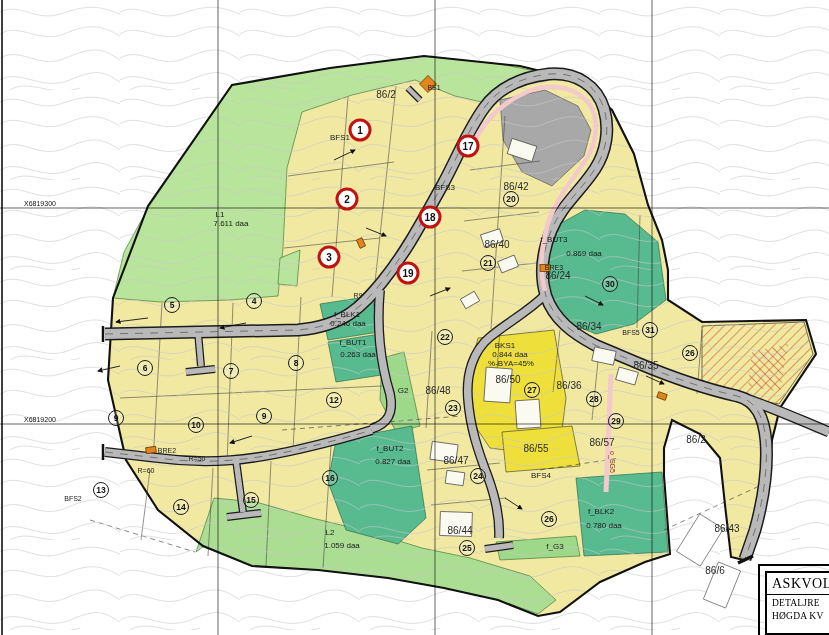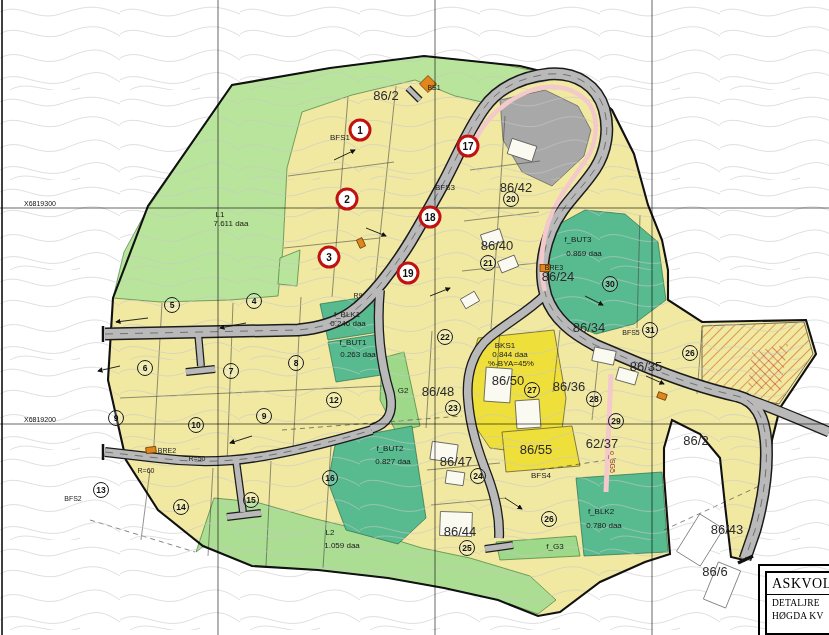--- a/index.html
+++ b/index.html
@@ -1,21 +1,21 @@
 <!DOCTYPE html>
 <html><head>
 <meta charset="utf-8">
 <style>
   html,body{margin:0;padding:0;background:#fff;}
   #stage{position:relative;width:829px;height:635px;overflow:hidden;background:#fff;
          font-family:"Liberation Sans",sans-serif;}
   #mapsvg{position:absolute;left:0;top:0;}
   .lbl{position:absolute;transform:translate(-50%,-50%);font:8px "Liberation Sans",sans-serif;
        color:#1a1a1a;white-space:nowrap;pointer-events:none;line-height:1;}
-  .lbl.gnr{font-size:13px;color:#2b2b2b;}
+  .lbl.gnr{font-size:10px;color:#2b2b2b;}
   .lbl.tiny{font-size:7px;}
   .lbl.vert{transform:translate(-50%,-50%) rotate(90deg);color:#8a2a2a;font-size:7px;}
   .lbl.coord{font-size:7px;transform:translate(0,-50%);color:#111;}
   .circ{position:absolute;transform:translate(-50%,-50%);width:16px;height:16px;
         border:1.3px solid #1a1a1a;border-radius:50%;display:flex;align-items:center;
         justify-content:center;font:600 8.5px "Liberation Sans",sans-serif;color:#111;
         background:rgba(255,255,255,.18);box-sizing:border-box;}
   .circ.red{width:23px;height:23px;border:3.6px solid #c11212;background:#fff;
             font:bold 10px "Liberation Sans",sans-serif;}
   #titleblock{position:absolute;left:765px;top:571px;width:70px;height:64px;background:#fff;
@@ -251,21 +251,21 @@
 </svg>
 
 <div class="lbl gnr" style="left:386px;top:95px">86/2</div>
 <div class="lbl tiny" style="left:434px;top:87px">BE1</div>
 <div class="lbl" style="left:340px;top:138px">BFS1</div>
 <div class="lbl" style="left:445px;top:188px">BFS3</div>
 <div class="lbl gnr" style="left:516px;top:187px">86/42</div>
 <div class="lbl" style="left:220px;top:215px">L1</div>
 <div class="lbl" style="left:231px;top:224px">7.611 daa</div>
 <div class="lbl gnr" style="left:497px;top:245px">86/40</div>
-<div class="lbl" style="left:578px;top:240px">f_BUT3</div>
+<div class="lbl" style="left:554px;top:240px">f_BUT3</div>
 <div class="lbl" style="left:584px;top:254px">0.869 daa</div>
 <div class="lbl tiny" style="left:554px;top:267px">BRE3</div>
 <div class="lbl gnr" style="left:558px;top:276px">86/24</div>
 <div class="lbl" style="left:347px;top:315px">f_BLK1</div>
 <div class="lbl" style="left:348px;top:324px">0.246 daa</div>
 <div class="lbl" style="left:353px;top:343px">f_BUT1</div>
 <div class="lbl" style="left:358px;top:355px">0.263 daa</div>
 <div class="lbl gnr" style="left:589px;top:327px">86/34</div>
 <div class="lbl tiny" style="left:631px;top:332px">BFS5</div>
 <div class="lbl gnr" style="left:646px;top:366px">86/35</div>
@@ -275,21 +275,21 @@
 <div class="lbl" style="left:511px;top:364px">%-BYA=45%</div>
 <div class="lbl gnr" style="left:508px;top:380px">86/50</div>
 <div class="lbl" style="left:403px;top:391px">G2</div>
 <div class="lbl gnr" style="left:438px;top:391px">86/48</div>
 <div class="lbl" style="left:390px;top:449px">f_BUT2</div>
 <div class="lbl" style="left:393px;top:462px">0.827 daa</div>
 <div class="lbl gnr" style="left:456px;top:461px">86/47</div>
 <div class="lbl gnr" style="left:460px;top:531px">86/44</div>
 <div class="lbl gnr" style="left:536px;top:449px">86/55</div>
 <div class="lbl" style="left:541px;top:476px">BFS4</div>
-<div class="lbl gnr" style="left:602px;top:443px">62/37</div>
+<div class="lbl gnr" style="left:602px;top:443px">86/57</div>
 <div class="lbl" style="left:601px;top:512px">f_BLK2</div>
 <div class="lbl" style="left:604px;top:526px">0.780 daa</div>
 <div class="lbl" style="left:555px;top:547px">f_G3</div>
 <div class="lbl" style="left:330px;top:533px">L2</div>
 <div class="lbl" style="left:342px;top:546px">1.059 daa</div>
 <div class="lbl tiny" style="left:73px;top:498px">BFS2</div>
 <div class="lbl tiny" style="left:167px;top:450px">BRE2</div>
 <div class="lbl gnr" style="left:727px;top:529px">86/43</div>
 <div class="lbl gnr" style="left:715px;top:571px">86/6</div>
 <div class="lbl gnr" style="left:696px;top:440px">86/2</div>

